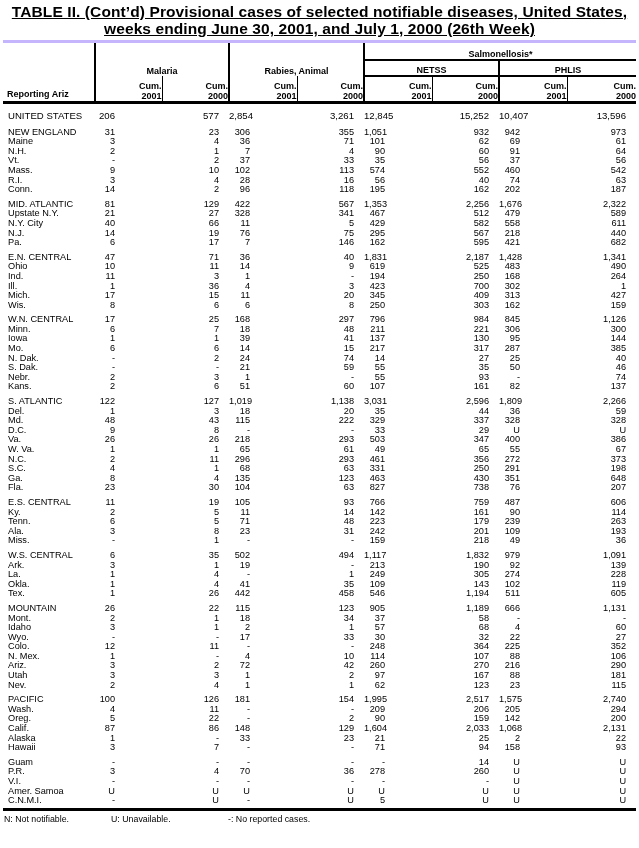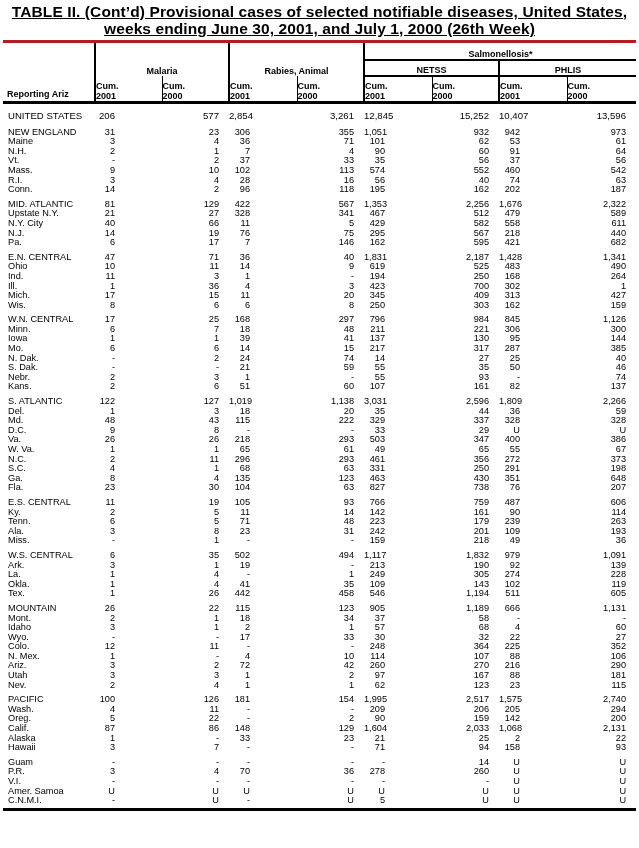--- a/index.html
+++ b/index.html
@@ -2,24 +2,24 @@
 <html><head>
 <meta charset="utf-8">
 <style>
   html, body { margin: 0; padding: 0; background: #ffffff; }
   body { width: 639px; height: 848px; overflow: hidden; font-family: "Liberation Sans", sans-serif; color: #000; }
   .title { font-family: "Liberation Sans", sans-serif; font-weight: bold; font-size: 15.5px; line-height: 17px; text-align: center; margin: 3px 4px 0 4px; letter-spacing: 0.1px; }
   .title .l1, .title .l2 { display: block; white-space: nowrap; text-decoration: underline; }
   table { border-collapse: collapse; width: 633px; margin-left: 3px; margin-top: 3px; table-layout: fixed; }
   th { font-size: 9px; font-weight: bold; padding: 0; line-height: 10px; }
   td { font-size: 9.2px; line-height: 9.6px; padding: 0; white-space: nowrap; }
-  .thtop { border-top: 3px solid #b91c1c; }
+  .thtop { border-top: 3px solid #c4b5fd; }
   .hgrp { height: 16px; vertical-align: bottom; text-align: center; }
   .hsub { height: 14px; vertical-align: bottom; text-align: center; border-bottom: 2px solid #000; }
-  .hcol { height: 24px; vertical-align: bottom; text-align: left; border-bottom: 3px solid #000; }
+  .hcol { height: 24px; vertical-align: bottom; text-align: right; border-bottom: 3px solid #000; }
   .vl { border-left: 2px solid #000; }
   .vlt { border-left: 1.5px solid #000; }
   .area-h { text-align: left; vertical-align: bottom; padding-left: 4px; padding-bottom: 2px; border-bottom: 3px solid #000; }
   td.area { text-align: left; padding-left: 5px; }
   td.num { text-align: right; }
   td.c0 { padding-right: 47px; }
   td.c1 { padding-right: 10px; }
   td.c2 { padding-right: 47px; }
   td.c3 { padding-right: 10px; }
   td.c4 { padding-right: 47px; }
@@ -123,21 +123,21 @@
         <td class="num c7">973</td>
       </tr>
       <tr>
         <td class="area">Maine</td>
         <td class="num c0">3</td>
         <td class="num c1">4</td>
         <td class="num c2">36</td>
         <td class="num c3">71</td>
         <td class="num c4">101</td>
         <td class="num c5">62</td>
-        <td class="num c6">53</td>
+        <td class="num c6">69</td>
         <td class="num c7">61</td>
       </tr>
       <tr>
         <td class="area">N.H.</td>
         <td class="num c0">2</td>
         <td class="num c1">1</td>
         <td class="num c2">7</td>
         <td class="num c3">4</td>
         <td class="num c4">90</td>
         <td class="num c5">60</td>
@@ -834,13 +834,16 @@
         <td class="num c3">U</td>
         <td class="num c4">5</td>
         <td class="num c5">U</td>
         <td class="num c6">U</td>
         <td class="num c7">U</td>
       </tr>
     </tbody>
 </table>
 
 <div class="footer">
+  <div class="legend">
+    <span style="width:107px">N: Not notifiable.</span><span style="width:117px">U: Unavailable.</span><span>-: No reported cases.</span>
+  </div>
 </div>
 
 </body></html>

